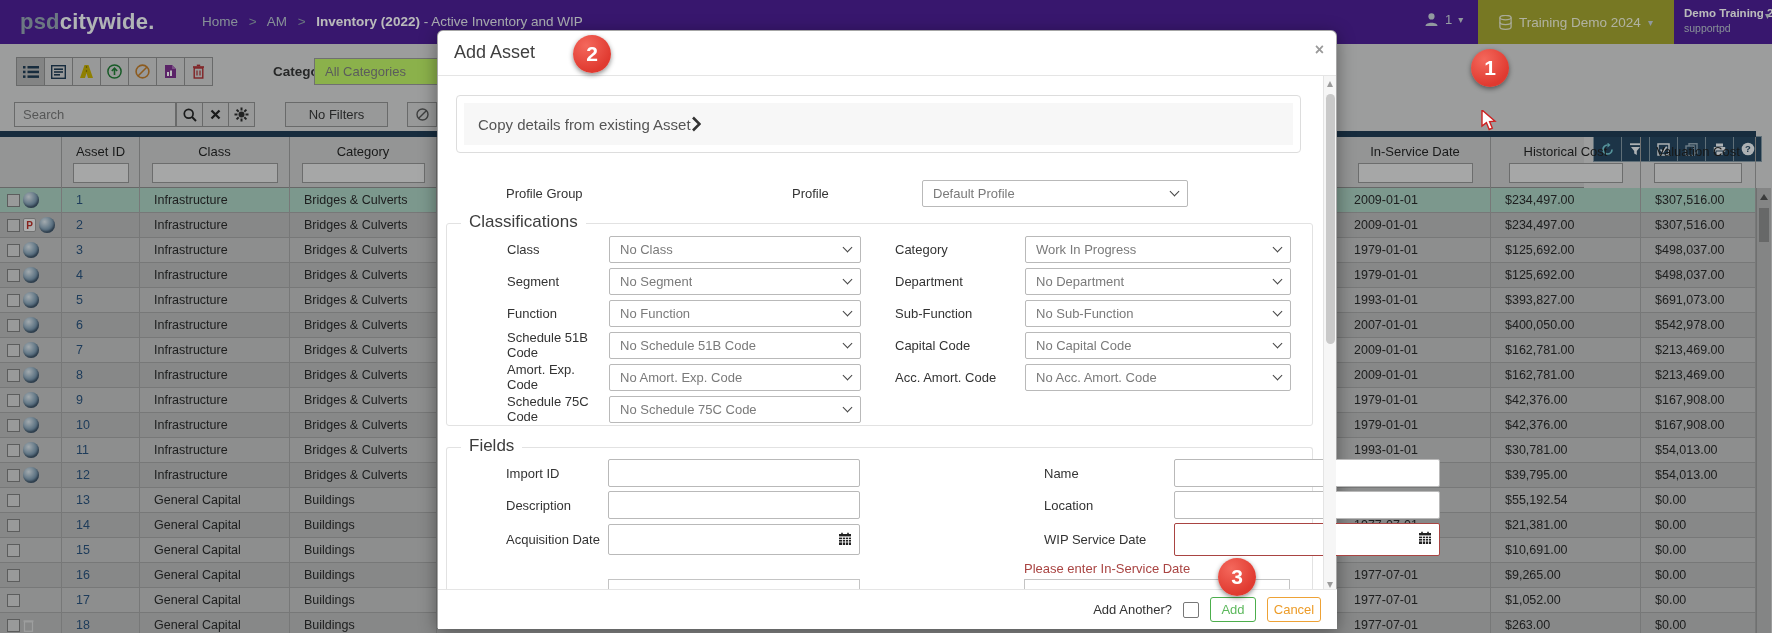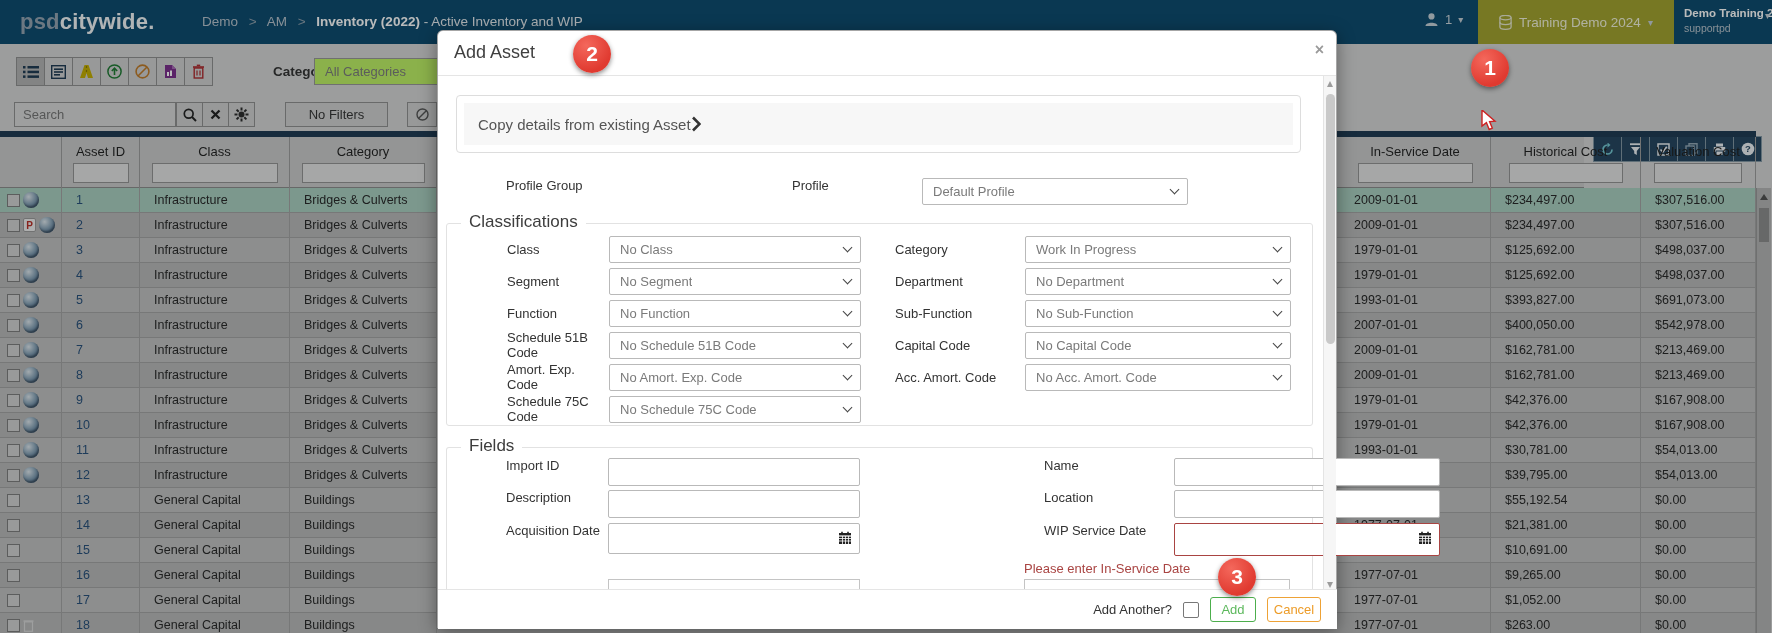--- a/index.html
+++ b/index.html
@@ -1,20 +1,20 @@
 <!DOCTYPE html>
 <html><head>
 <meta charset="utf-8">
 <style>
   html,body{margin:0;padding:0;background:#666;}
   *{box-sizing:border-box;font-family:"Liberation Sans","DejaVu Sans",sans-serif;}
   #stage{position:relative;width:1772px;height:633px;overflow:hidden;background:#d6d6d6;}
 
   
-  .navbar{position:absolute;left:0;top:0;width:1772px;height:44px;background:#0c4a6e;z-index:1;}
+  .navbar{position:absolute;left:0;top:0;width:1772px;height:44px;background:#4c1d95;z-index:1;}
   .logo{position:absolute;left:20px;top:9px;font-size:22px;font-weight:bold;letter-spacing:.2px;}
   .logo .lp{color:#93a3b1;}
   .logo .ls{color:#f2f5f7;}
   .breadcrumb{position:absolute;left:202px;top:14px;font-size:13.5px;color:#b7c3cd;}
   .breadcrumb .sep{margin:0 7px;color:#8fa0ad;}
   .breadcrumb .bold{color:#ffffff;font-weight:bold;}
   .breadcrumb .rest{color:#e9eef2;}
   .nav-user{position:absolute;left:1424px;top:12px;color:#ccd6dd;font-size:13px;display:flex;align-items:center;gap:6px;}
   .env-btn{position:absolute;left:1478px;top:0;width:196px;height:44px;background:#a2a32d;color:#f2f2da;font-size:13.5px;display:flex;align-items:center;justify-content:center;gap:7px;}
   .account{position:absolute;left:1678px;top:0;width:94px;height:44px;color:#fff;}
@@ -67,21 +67,21 @@
   .backdrop{position:absolute;left:0;top:0;width:1772px;height:633px;background:rgba(8,10,12,.28);z-index:40;}
 
   
   .modal{position:absolute;left:437px;top:30px;width:900px;height:598px;background:#fff;border:1px solid rgba(0,0,0,.35);border-radius:6px 6px 0 0;box-shadow:0 4px 18px rgba(0,0,0,.4);z-index:100;}
   .m-head{position:absolute;left:0;top:0;width:100%;height:45px;border-bottom:1px solid #e5e5e5;}
   .m-title{position:absolute;left:16px;top:11px;font-size:18px;color:#404040;}
   .m-close{position:absolute;right:12px;top:10px;font-size:16px;color:#9a9a9a;font-weight:bold;cursor:default;}
   .copy-panel{position:absolute;left:18px;top:64px;width:845px;height:58px;border:1px solid #ddd;border-radius:4px;background:#fff;padding:7px;}
   .copy-inner{width:100%;height:100%;background:#f7f7f7;display:flex;align-items:center;justify-content:flex-start;padding:0 14px;}
   .copy-inner .ct{font-size:15px;color:#555;}
-  .frow{position:absolute;display:flex;height:30px;}
+  .frow{position:absolute;display:flex;align-items:center;height:30px;}
   .flabel{font-size:13px;color:#333;flex:none;}
   .fselect{position:relative;height:27px;border:1px solid #b9b9b9;border-radius:2px;background:#fff;display:flex;align-items:center;padding:0 24px 0 10px;flex:none;}
   .fselect .sv{font-size:13px;color:#7a7a7a;white-space:nowrap;overflow:hidden;}
   .chev{position:absolute;right:9px;top:9px;width:7px;height:7px;border-right:1.6px solid #444;border-bottom:1.6px solid #444;transform:rotate(45deg);margin-top:-2px;}
   .finput{height:28px;border:1px solid #b9b9b9;border-radius:2px;background:#fff;position:relative;flex:none;}
   .profile-row{left:0;top:147px;width:880px;}
   .lab-l{width:102px;margin-left:68px;}
   .sel-l{width:252px;}
   .lab-r{width:130px;margin-left:184px;}
   .sel-r{width:266px;}
@@ -115,21 +115,21 @@
   svg{display:block;}
 </style>
 </head>
 <body>
 
 <div id="stage">
 
   <div class="navbar">
     <div class="logo"><span class="lp">psd</span><span class="ls">citywide.</span></div>
     <div class="breadcrumb">
-      <span>Demo</span>
+      <span>Home</span>
       <span class="sep">&gt;</span>
       <span>AM</span>
       <span class="sep">&gt;</span>
       <span class="bold">Inventory (2022)</span>
       <span class="rest">- Active Inventory and WIP</span>
     </div>
     <div class="nav-user">
       <svg width="15" height="15" viewBox="0 0 15 15">
           <circle cx="7.5" cy="4.4" r="3.1" fill="#c7d1d9"></circle>
           <path d="M1.5 14 C1.5 9.8 13.5 9.8 13.5 14 Z" fill="#c7d1d9"></path>

